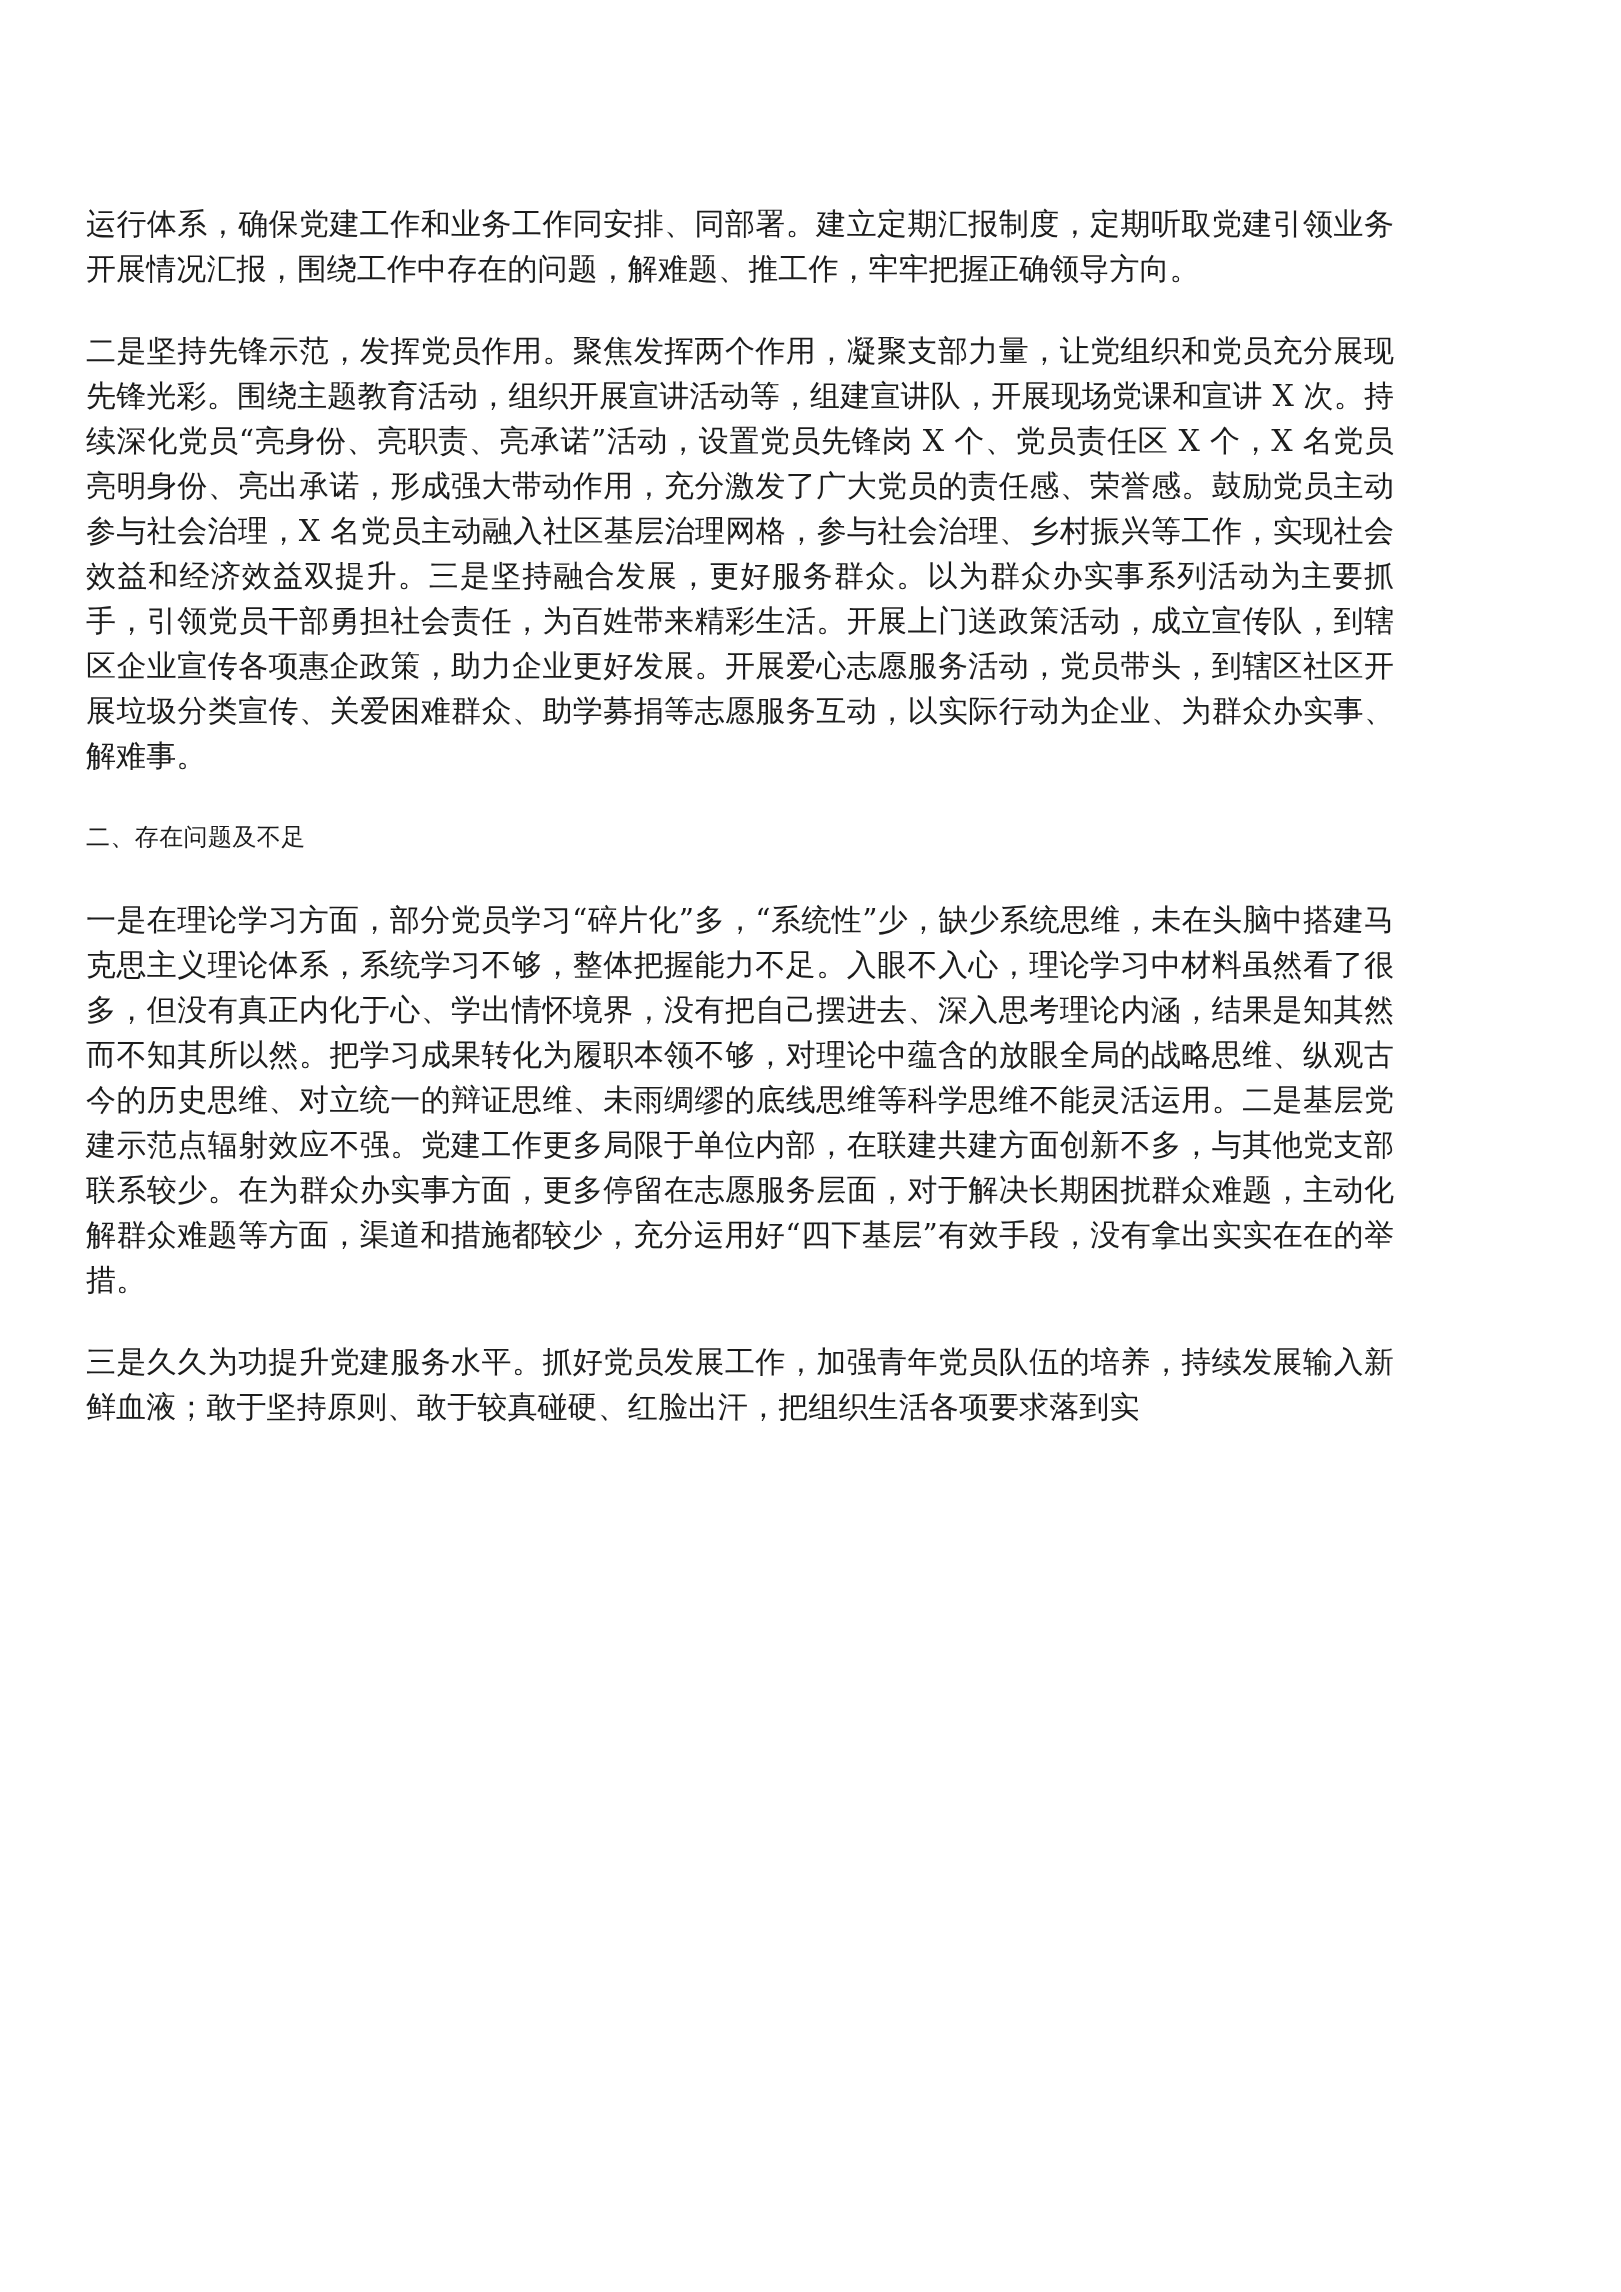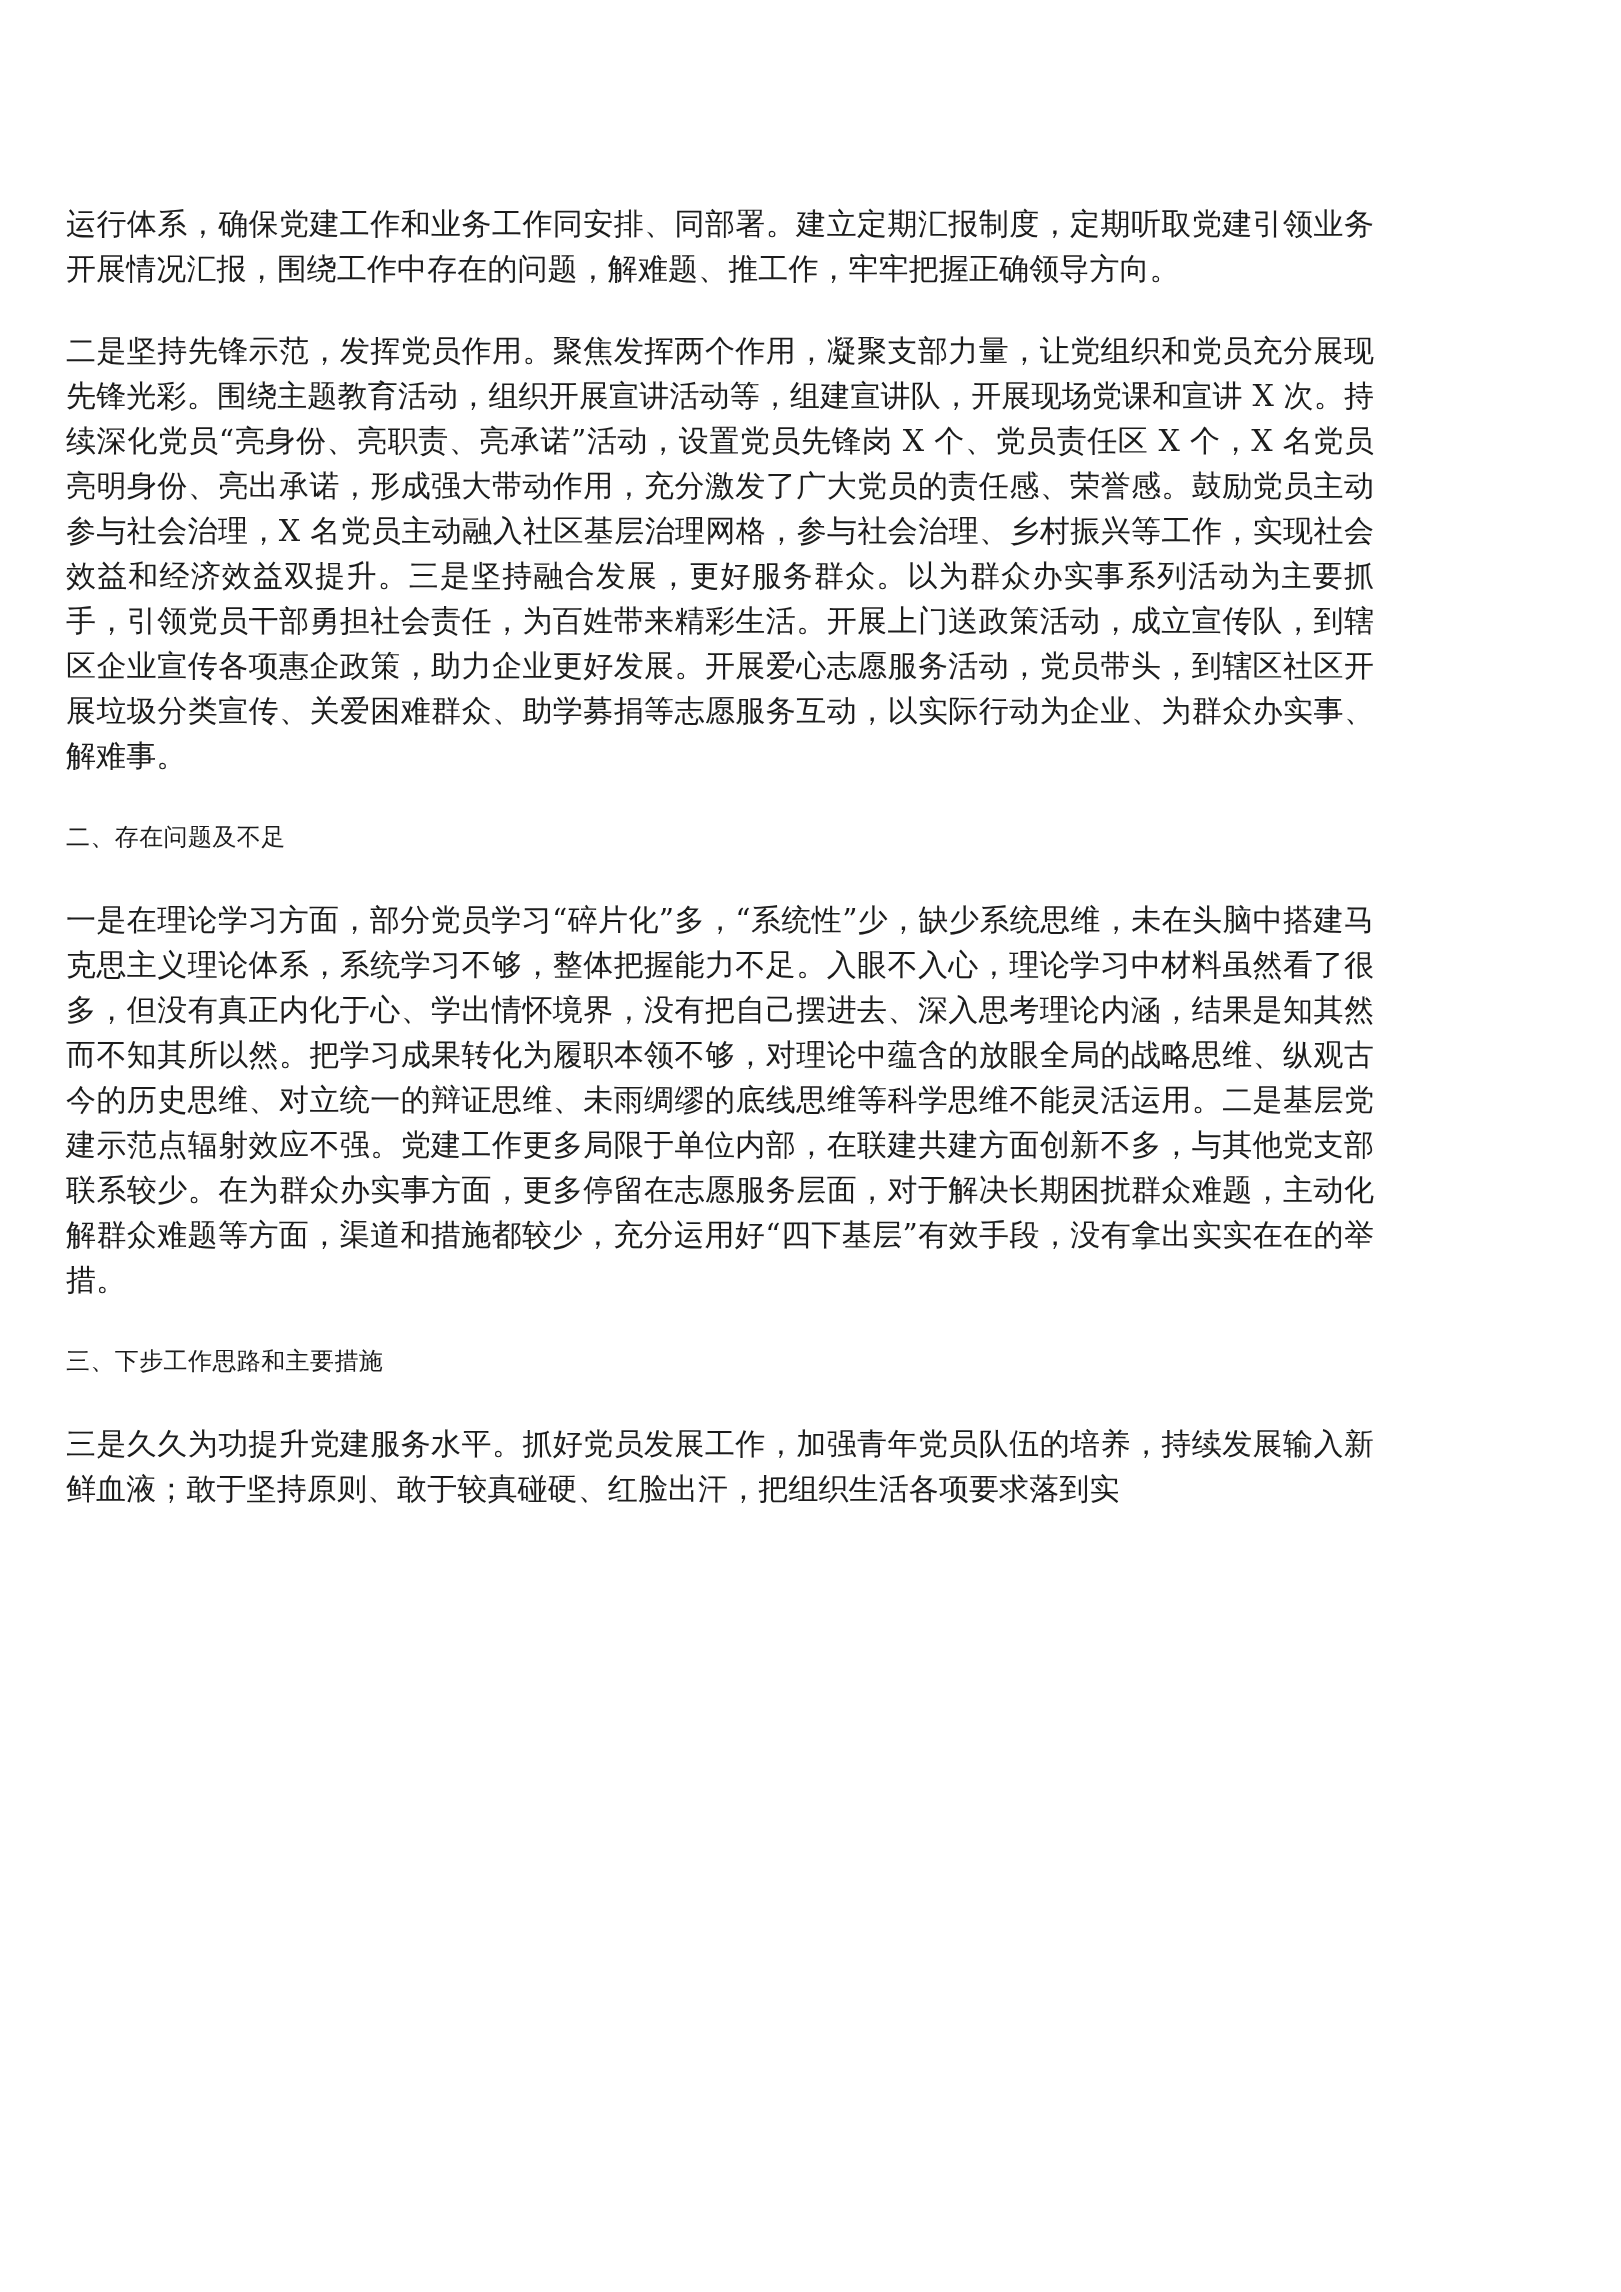--- a/index.html
+++ b/index.html
@@ -14,21 +14,21 @@
     font-family: "DejaVu Serif", "Liberation Serif", serif;
     color: #1a1a1a;
     -webkit-font-smoothing: antialiased;
   }
   .page {
     position: relative;
     width: 1621px;
     height: 2293px;
     background: #ffffff;
     box-sizing: border-box;
-    padding: 201px 157px 118px 66px;
+    padding: 201px 157px 118px 86px;
   }
   .doc-body {
     width: 1308px;
   }
   p.para {
     margin: 0 0 37px 0;
     font-size: 30px;
     line-height: 45px;
     text-align: justify;
     text-justify: inter-ideograph;
@@ -57,21 +57,20 @@
   <div class="doc-body">
 
     <p class="para">运行体系，确保党建工作和业务工作同安排、同部署。建立定期汇报制度，定期听取党建引领业务开展情况汇报，围绕工作中存在的问题，解难题、推工作，牢牢把握正确领导方向。</p>
 
     <p class="para">二是坚持先锋示范，发挥党员作用。聚焦发挥两个作用，凝聚支部力量，让党组织和党员充分展现先锋光彩。围绕主题教育活动，组织开展宣讲活动等，组建宣讲队，开展现场党课和宣讲 X 次。持续深化党员“亮身份、亮职责、亮承诺”活动，设置党员先锋岗 X 个、党员责任区 X 个，X 名党员亮明身份、亮出承诺，形成强大带动作用，充分激发了广大党员的责任感、荣誉感。鼓励党员主动参与社会治理，X 名党员主动融入社区基层治理网格，参与社会治理、乡村振兴等工作，实现社会效益和经济效益双提升。三是坚持融合发展，更好服务群众。以为群众办实事系列活动为主要抓手，引领党员干部勇担社会责任，为百姓带来精彩生活。开展上门送政策活动，成立宣传队，到辖区企业宣传各项惠企政策，助力企业更好发展。开展爱心志愿服务活动，党员带头，到辖区社区开展垃圾分类宣传、关爱困难群众、助学募捐等志愿服务互动，以实际行动为企业、为群众办实事、解难事。</p>
 
     <p class="heading">二、存在问题及不足</p>
 
     <p class="para">一是在理论学习方面，部分党员学习“碎片化”多，“系统性”少，缺少系统思维，未在头脑中搭建马克思主义理论体系，系统学习不够，整体把握能力不足。入眼不入心，理论学习中材料虽然看了很多，但没有真正内化于心、学出情怀境界，没有把自己摆进去、深入思考理论内涵，结果是知其然而不知其所以然。把学习成果转化为履职本领不够，对理论中蕴含的放眼全局的战略思维、纵观古今的历史思维、对立统一的辩证思维、未雨绸缪的底线思维等科学思维不能灵活运用。二是基层党建示范点辐射效应不强。党建工作更多局限于单位内部，在联建共建方面创新不多，与其他党支部联系较少。在为群众办实事方面，更多停留在志愿服务层面，对于解决长期困扰群众难题，主动化解群众难题等方面，渠道和措施都较少，充分运用好“四下基层”有效手段，没有拿出实实在在的举措。</p>
 
-    <p class="heading">三、下步工作思路和主要措施</p>
 
 
 
     <p class="para">三是久久为功提升党建服务水平。抓好党员发展工作，加强青年党员队伍的培养，持续发展输入新鲜血液；敢于坚持原则、敢于较真碰硬、红脸出汗，把组织生活各项要求落到实</p>
 
   </div>
 </div>
 
 
 </body></html>

